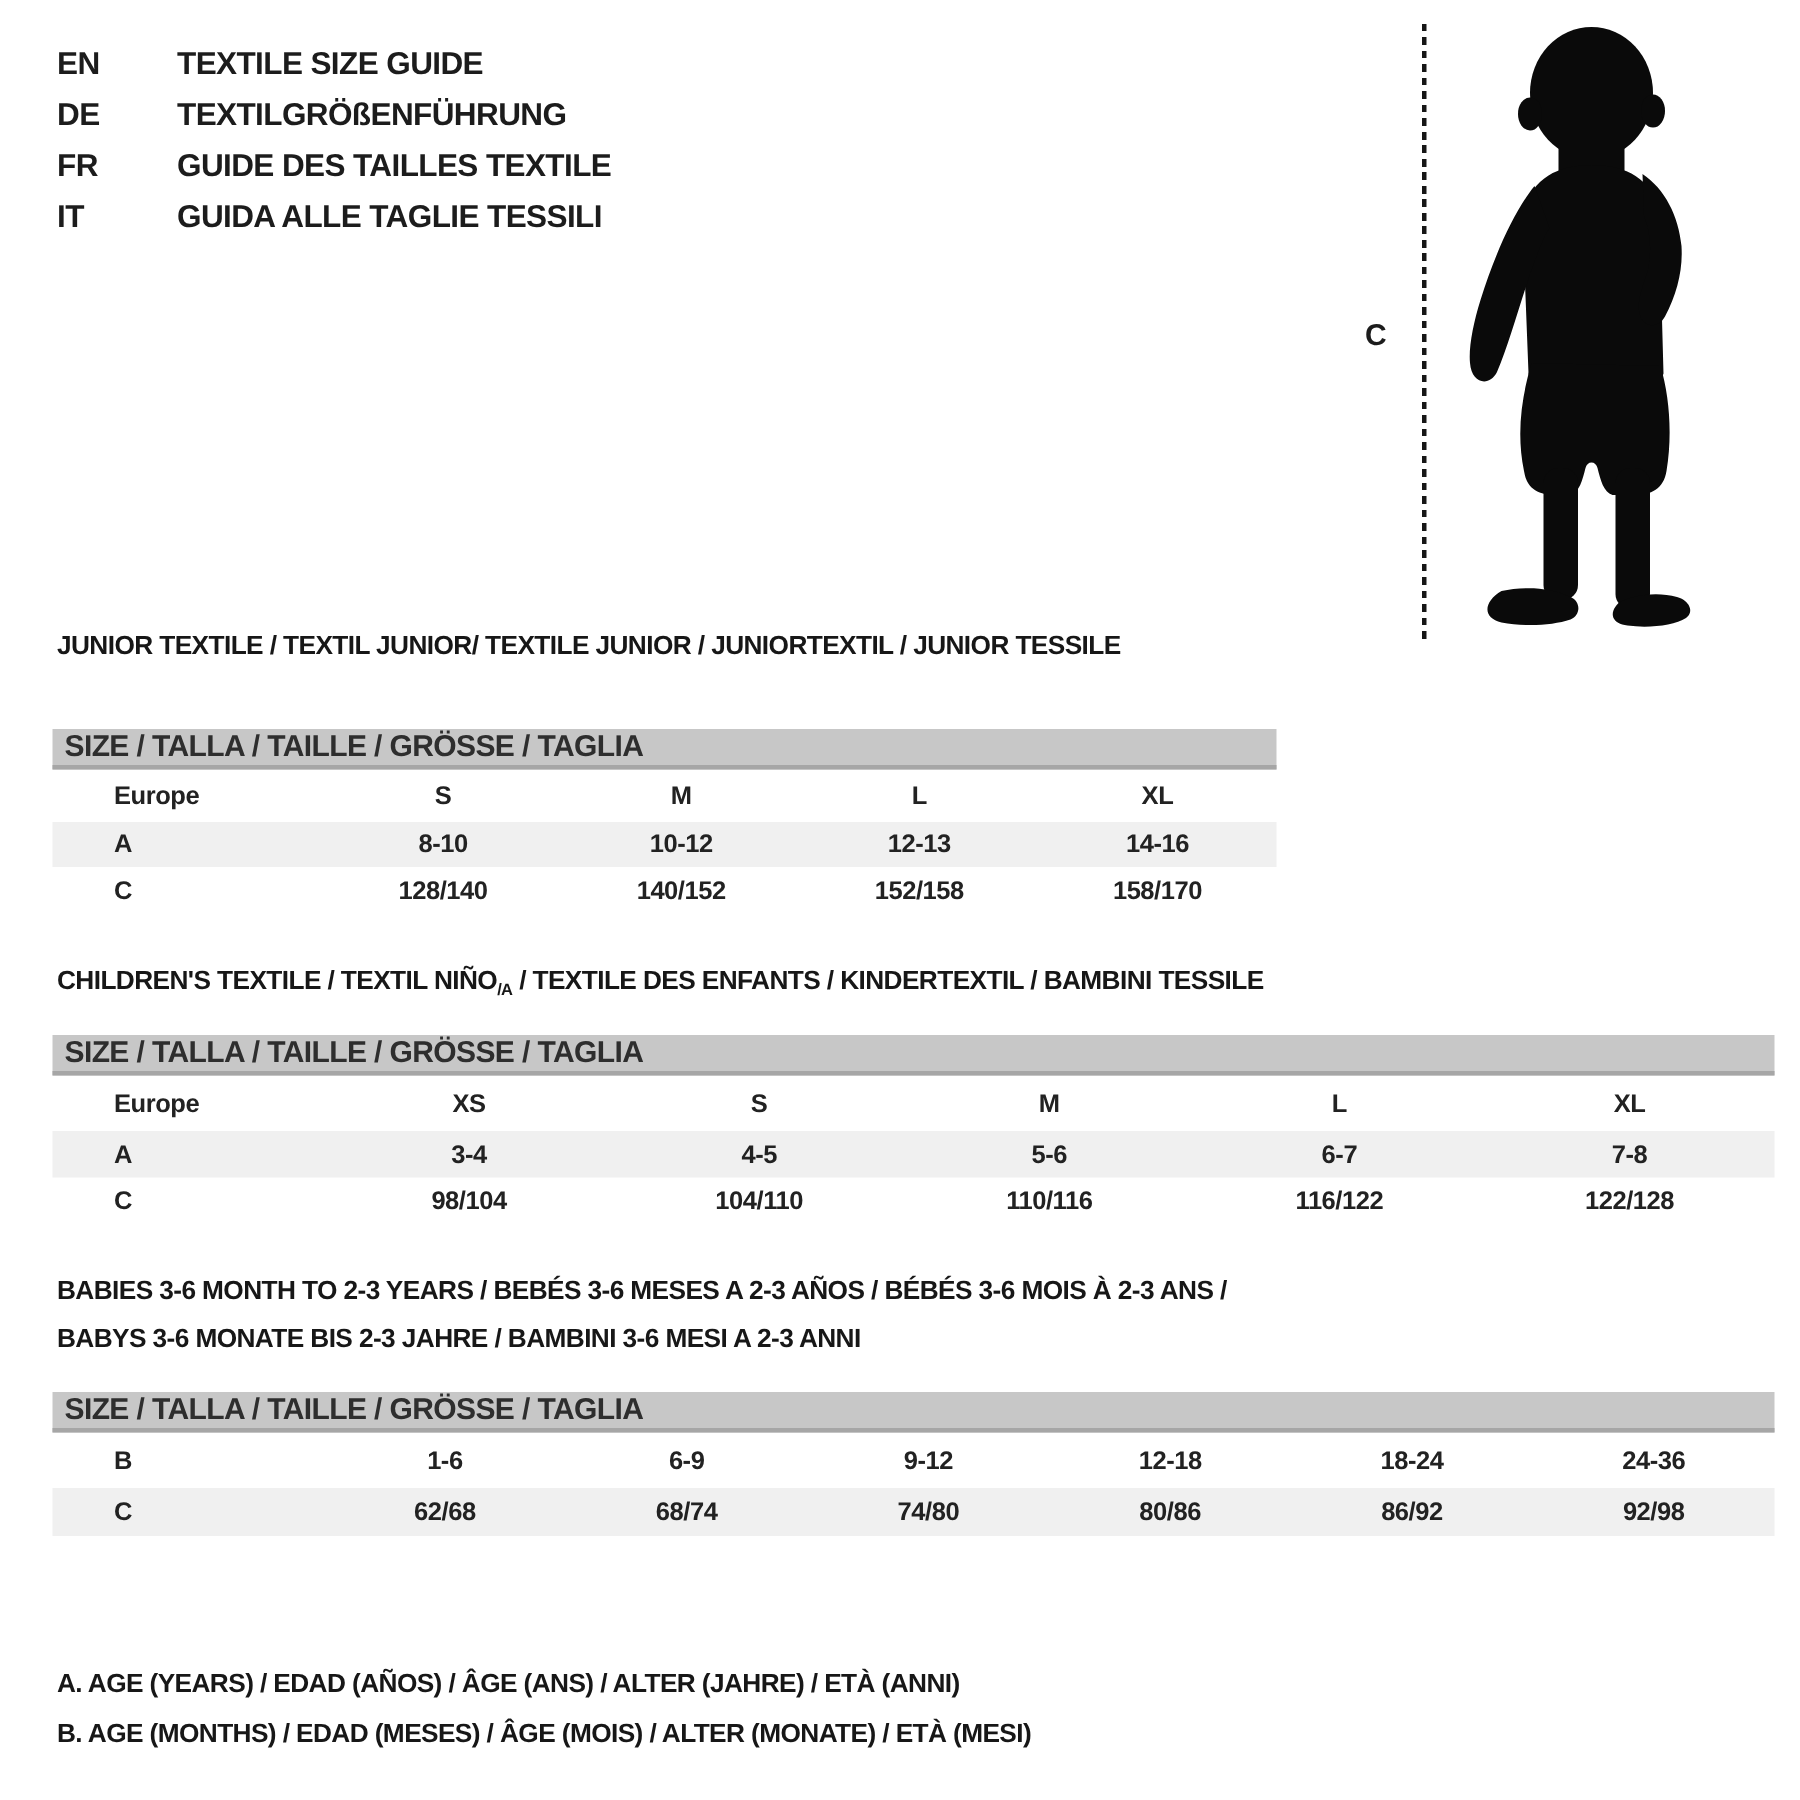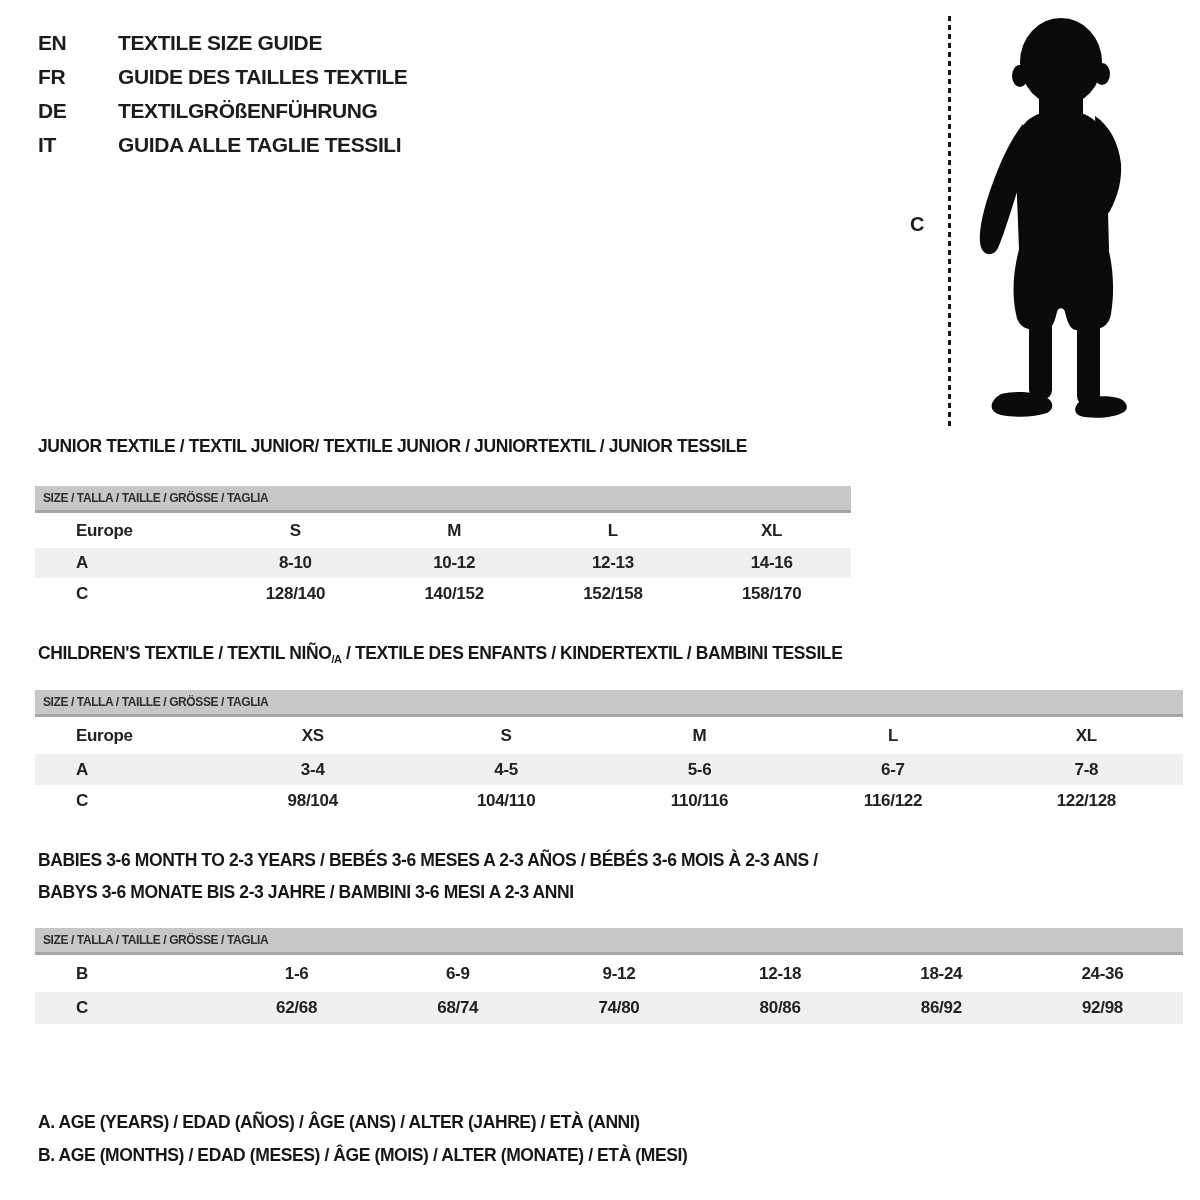--- a/index.html
+++ b/index.html
@@ -27,37 +27,37 @@
   .sec-heading{
     left:38px;font-size:17.5px;font-weight:bold;letter-spacing:-0.4px;
     white-space:nowrap;color:#171717;
   }
   .sec-heading sub{font-size:11px;vertical-align:-4px;font-weight:bold;}
   .babies-heading{line-height:32px;}
 
   .size-table{left:35px;}
   .band{
     height:24px;line-height:24px;background:#c7c7c7;border-bottom:3px solid #a6a6a6;
-    font-size:12px;font-weight:bold;color:#2e2e2e;padding-left:8px;letter-spacing:-0.4px;
+    font-size:20px;font-weight:bold;color:#2e2e2e;padding-left:8px;letter-spacing:-0.4px;
   }
   .trow{display:flex;align-items:center;}
   .trow .lbl{
     width:145px;flex:0 0 145px;text-align:left;padding-left:5px;box-sizing:border-box;
     font-size:17px;font-weight:bold;letter-spacing:-0.3px;color:#222;margin-left:36px;
   }
   .trow .cell{
     flex:1;text-align:center;font-size:17px;font-weight:bold;
     letter-spacing:-0.3px;color:#222;
   }
   .trow.shaded{background:#f0f0f0;}
 
   .t-junior{width:816px;top:486px;}
   .t-children{width:1148px;top:690px;}
   .t-babies{width:1148px;top:928px;}
-  .h-junior{top:436px;}
+  .h-junior{top:420px;}
   .h-children{top:643px;}
   .h-babies{top:844px;}
 
   .thead-junior{height:35px;}
   .rowA-junior{height:30px;}
   .rowC-junior{height:32px;}
   .thead-children{height:37px;}
   .rowA-children{height:31px;}
   .rowC-children{height:32px;}
   .rowB-babies{height:37px;}
@@ -72,26 +72,26 @@
 </style>
 </head>
 <body>
 
 <div class="abs langs">
   <div class="lang-row">
     <span class="lang-code">EN</span>
     <span class="lang-title">TEXTILE SIZE GUIDE</span>
   </div>
   <div class="lang-row">
+    <span class="lang-code">DE</span>
+    <span class="lang-title">TEXTILGRÖßENFÜHRUNG</span>
+  </div>
+  <div class="lang-row">
     <span class="lang-code">FR</span>
     <span class="lang-title">GUIDE DES TAILLES TEXTILE</span>
-  </div>
-  <div class="lang-row">
-    <span class="lang-code">DE</span>
-    <span class="lang-title">TEXTILGRÖßENFÜHRUNG</span>
   </div>
   <div class="lang-row">
     <span class="lang-code">IT</span>
     <span class="lang-title">GUIDA ALLE TAGLIE TESSILI</span>
   </div>
 </div>
 
 <div class="abs dash-line"></div>
 <div class="abs fig-label">C</div>
 <svg class="abs silhouette" width="160" height="405" viewBox="0 0 160 405" xmlns="http://www.w3.org/2000/svg">

